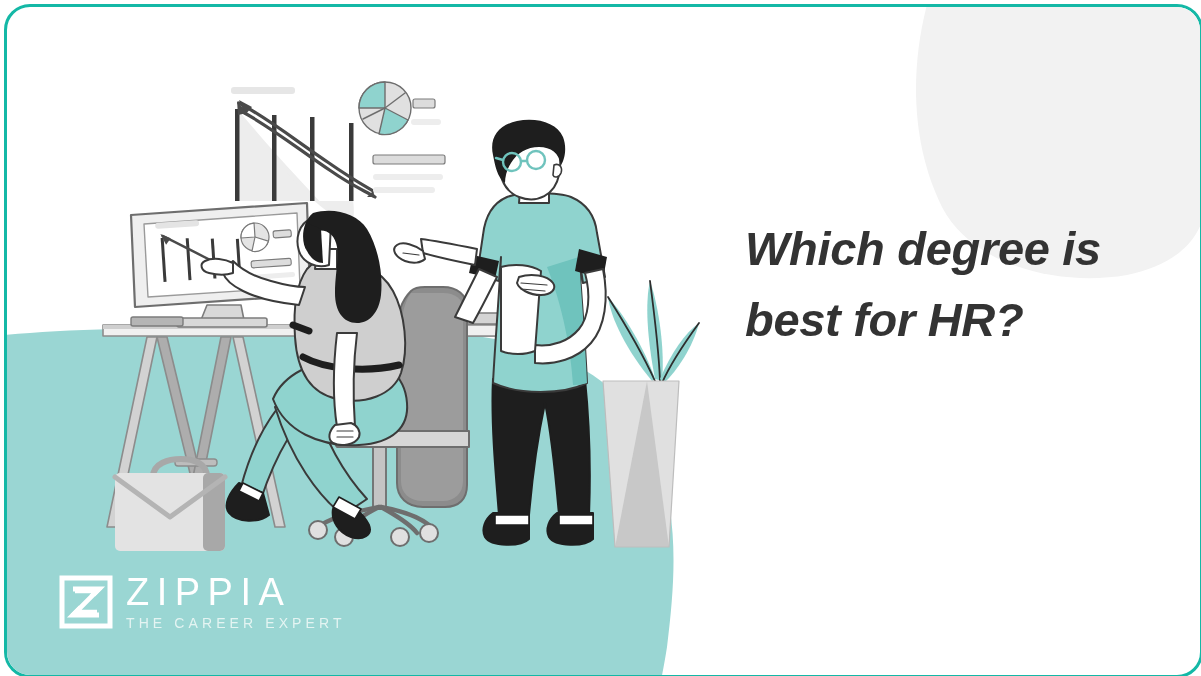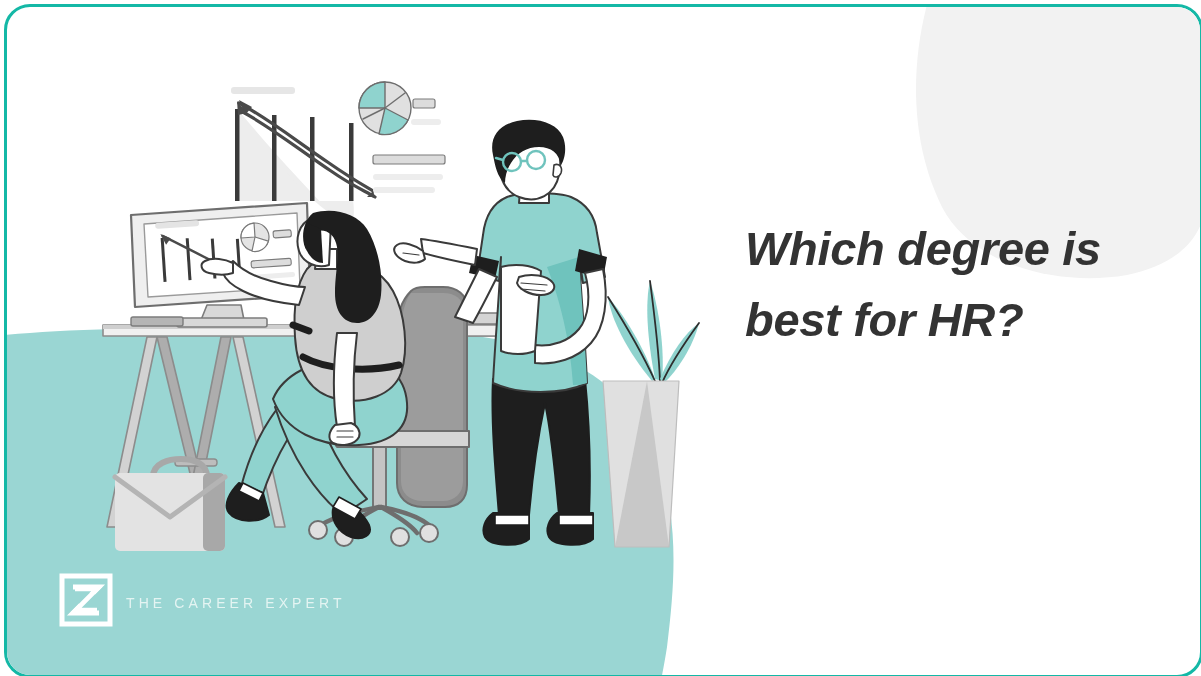--- a/index.html
+++ b/index.html
@@ -320,17 +320,18 @@
 best for HR?</div>
 
   <div id="logo-wrap">
     <svg id="logo-mark" viewBox="0 0 54 54" xmlns="http://www.w3.org/2000/svg">
       <rect x="3" y="3" width="48" height="48" fill="none" stroke="#ffffff" stroke-width="5"></rect>
       <path d="M14,14 L40,14 L14,40 L40,40" fill="none" stroke="#ffffff" stroke-width="5" stroke-linejoin="miter"></path>
       <rect x="20" y="20" width="16" height="16" fill="#9AD6D3"></rect>
       <path d="M16,16 L38,16 L17,37 L38,37" fill="none" stroke="#ffffff" stroke-width="4.6"></path>
     </svg>
     <div id="logo-text-block">
+      <div id="logo-word">ZIPPIA</div>
       <div id="logo-tag">THE CAREER EXPERT</div>
     </div>
   </div>
 
 </div>
 
 </body></html>

